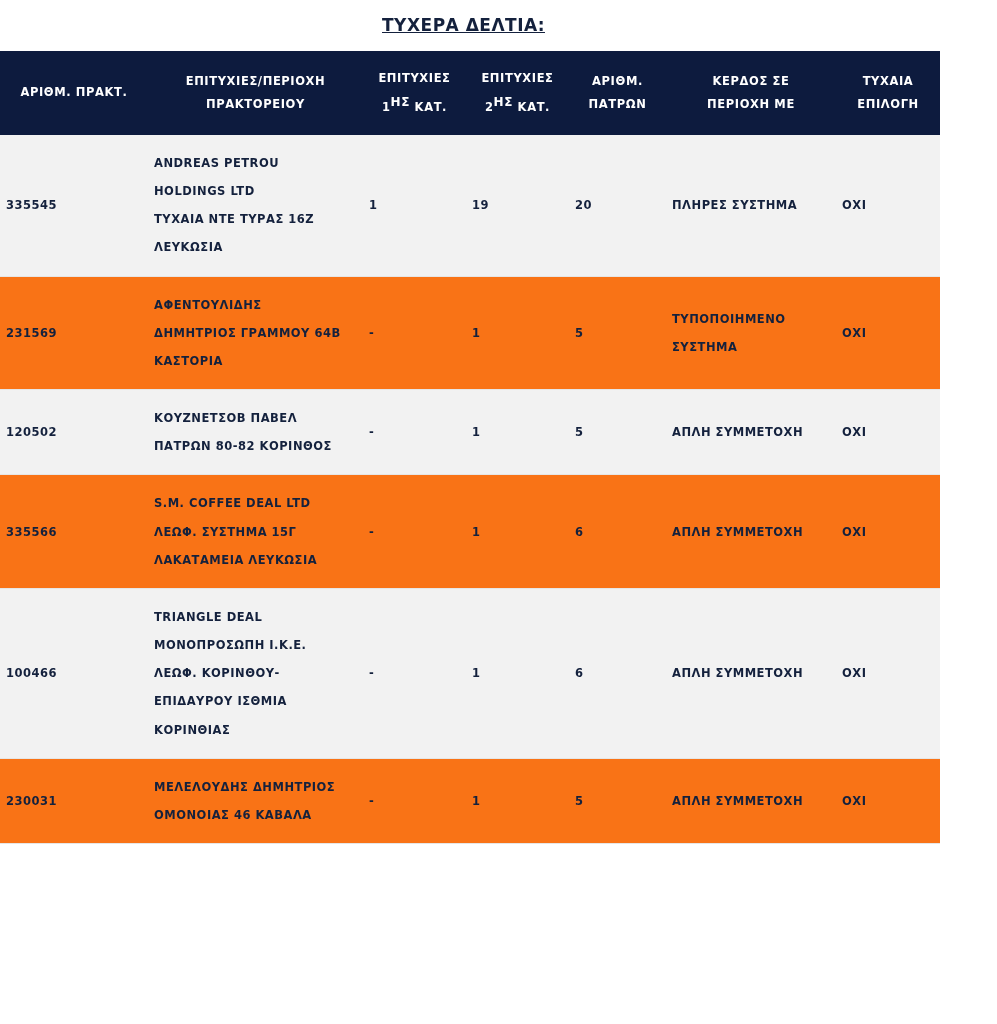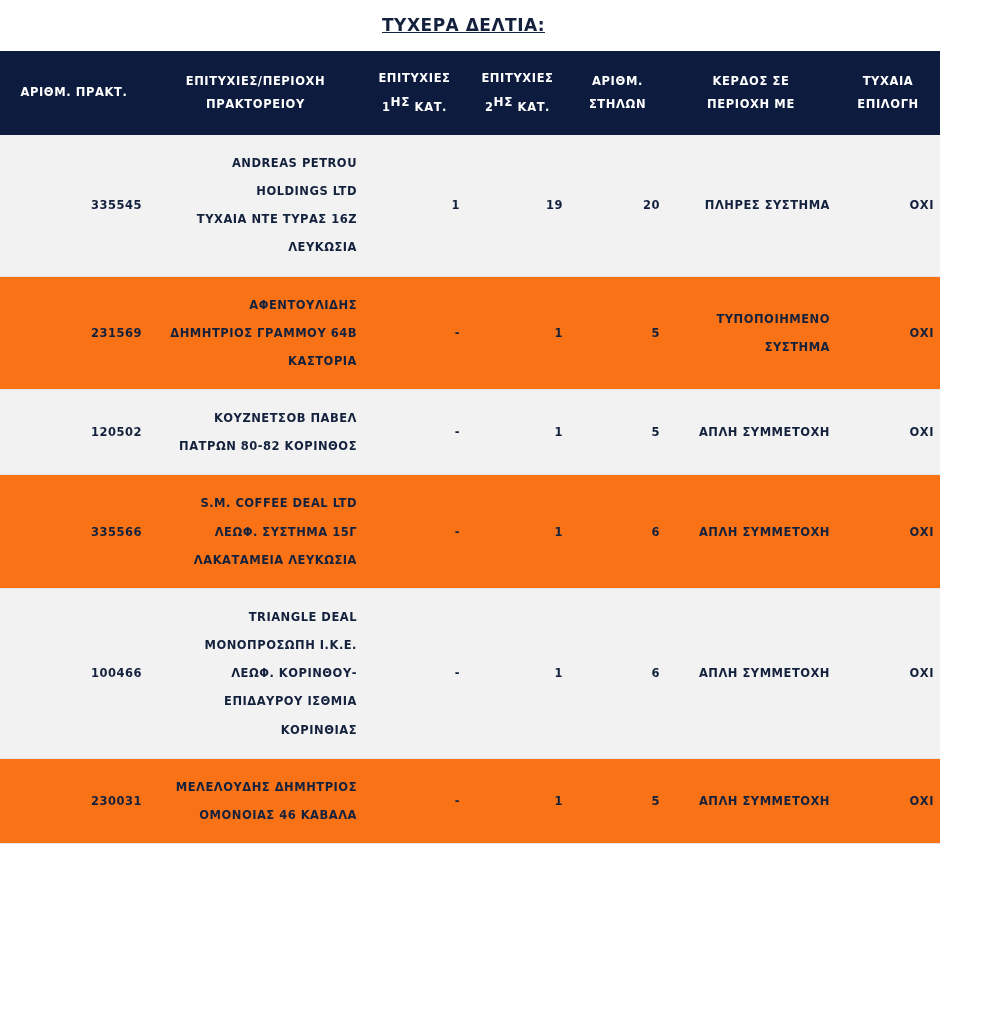--- a/index.html
+++ b/index.html
@@ -50,21 +50,21 @@
   }
   table.lucky thead th sup {
     font-size: 12px;
     vertical-align: super;
   }
   table.lucky tbody td {
     font-size: 11.5px;
     font-weight: bold;
     letter-spacing: 0.5px;
     color: #14213d;
-    text-align: right;
+    text-align: left;
     vertical-align: middle;
     padding: 14px 6px;
     line-height: 2.45;
     border-bottom: 1px solid #e6e6e6;
   }
   table.lucky tbody tr.odd td {
     background: #f2f2f2;
   }
   table.lucky tbody tr.even td {
     background: #f97316;
@@ -108,21 +108,21 @@
         <th>
           <span class="hdr-line">ΕΠΙΤΥΧΙΕΣ</span>
           <span class="hdr-line"><span>1</span><sup>ΗΣ</sup><span> ΚΑΤ.</span></span>
         </th>
         <th>
           <span class="hdr-line">ΕΠΙΤΥΧΙΕΣ</span>
           <span class="hdr-line"><span>2</span><sup>ΗΣ</sup><span> ΚΑΤ.</span></span>
         </th>
         <th>
           <span class="hdr-line">ΑΡΙΘΜ.</span>
-          <span class="hdr-line">ΣΤΗΛΩΝ</span>
+          <span class="hdr-line">ΠΑΤΡΩΝ</span>
         </th>
         <th>
           <span class="hdr-line">ΚΕΡΔΟΣ ΣΕ</span>
           <span class="hdr-line">ΠΕΡΙΟΧΗ ΜΕ</span>
         </th>
         <th>
           <span class="hdr-line">ΤΥΧΑΙΑ</span>
           <span class="hdr-line">ΕΠΙΛΟΓΗ</span>
         </th>
       </tr>

